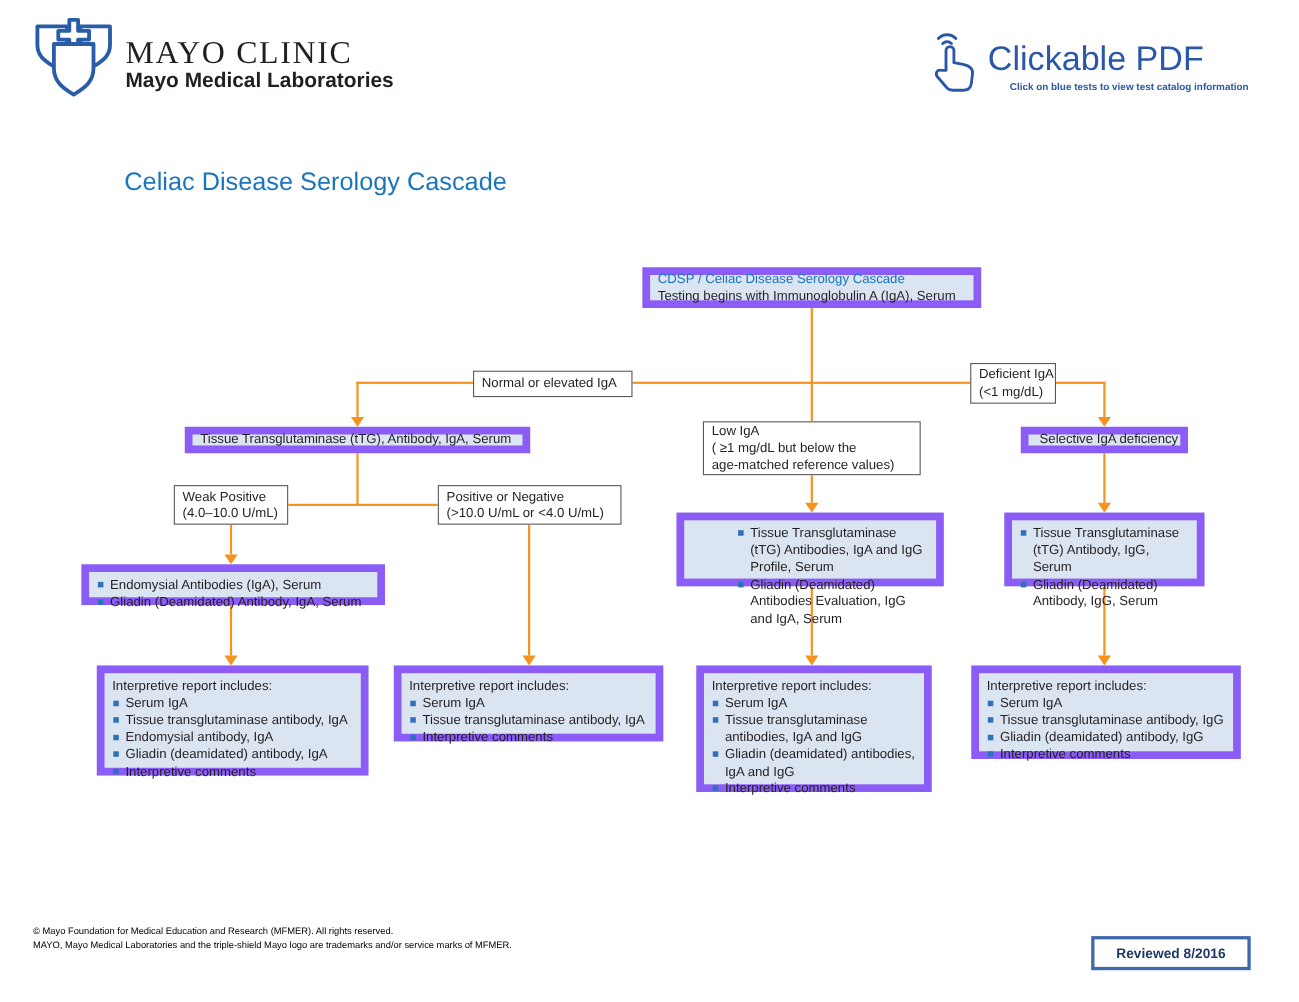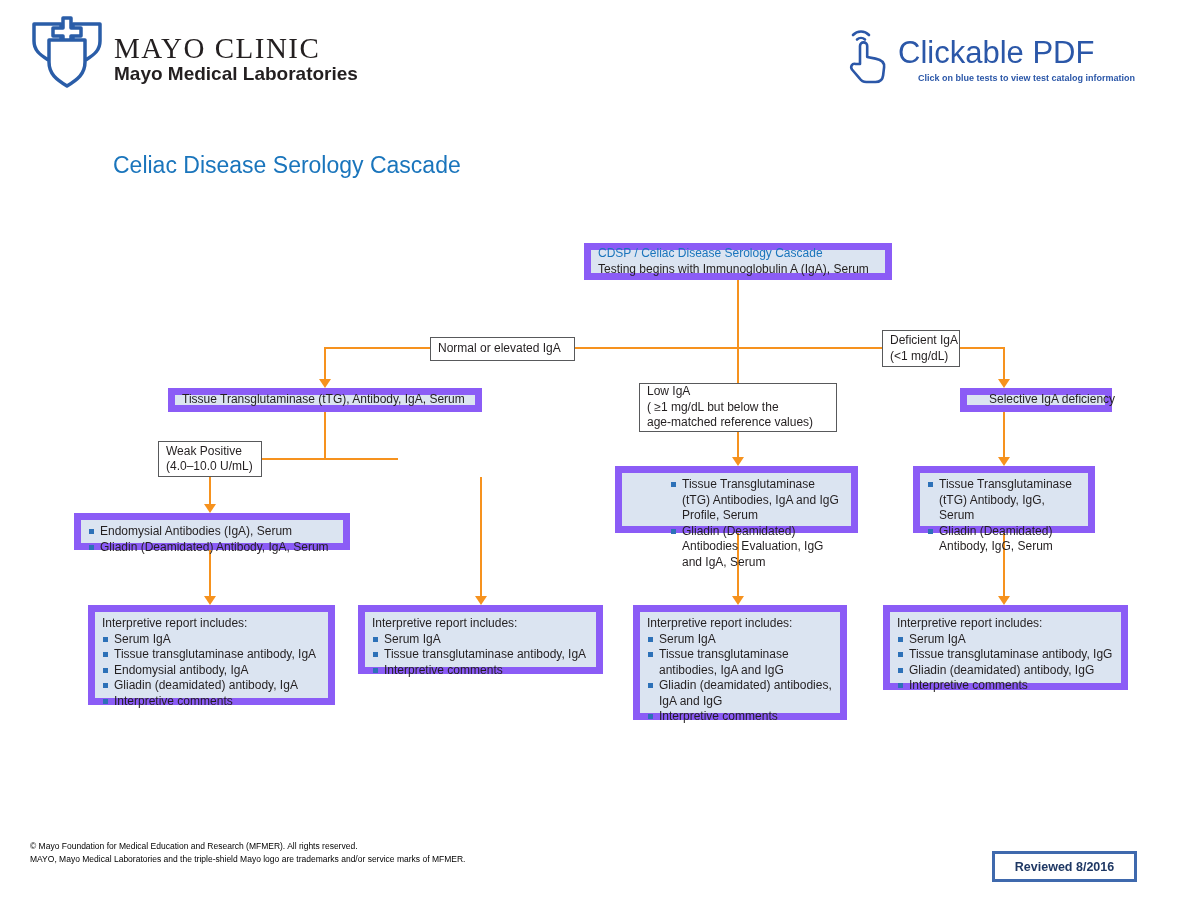--- a/index.html
+++ b/index.html
@@ -134,29 +134,33 @@
   <div class="box white vcenter padh" style="left:639px;top:383px;width:198px;height:49px;">
     <div class="nowrap">Low IgA</div>
     <div class="nowrap">( ≥1 mg/dL but below the</div>
     <div class="nowrap">age-matched reference values)</div>
   </div>
 
   <div class="box blue vcenter padh" style="left:168px;top:388px;width:314px;height:24px;">
     <div class="nowrap">Tissue Transglutaminase (tTG), Antibody, IgA, Serum</div>
   </div>
 
-  <div class="box blue vcenter" style="left:928px;top:388px;width:152px;height:24px;padding-left:22px;margin-left:32px;">
+  <div class="box blue vcenter" style="left:928px;top:388px;width:152px;height:24px;padding-left:10px;">
     <div class="nowrap">Selective IgA deficiency</div>
   </div>
 
   <div class="box white vcenter padh" style="left:158px;top:441px;width:104px;height:36px;">
     <div class="nowrap">Weak Positive</div>
     <div class="nowrap">(4.0–10.0 U/mL)</div>
   </div>
 
+  <div class="box white vcenter padh" style="left:398px;top:441px;width:167px;height:36px;">
+    <div class="nowrap">Positive or Negative</div>
+    <div class="nowrap">(&gt;10.0 U/mL or &lt;4.0 U/mL)</div>
+  </div>
 
   <div class="box blue list" style="left:74px;top:513px;width:276px;height:37px;">
     <ul>
       <li>Endomysial Antibodies (IgA), Serum</li>
       <li>Gliadin (Deamidated) Antibody, IgA, Serum</li>
     </ul>
   </div>
 
   <div class="box blue list" style="left:615px;top:466px;width:243px;height:67px;padding-left:48px;">
     <ul>

